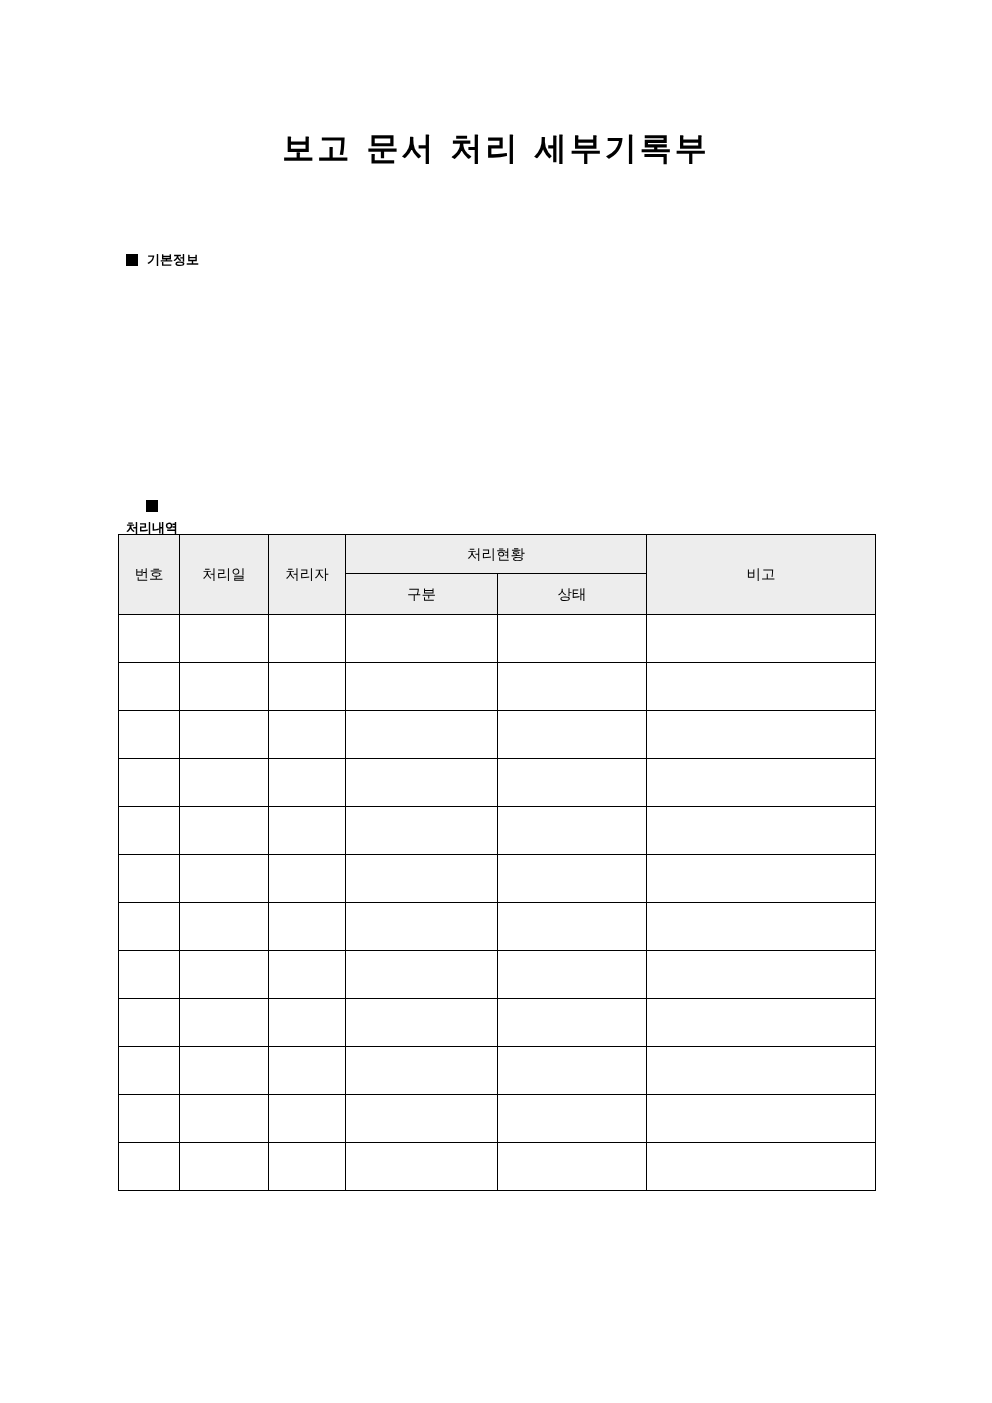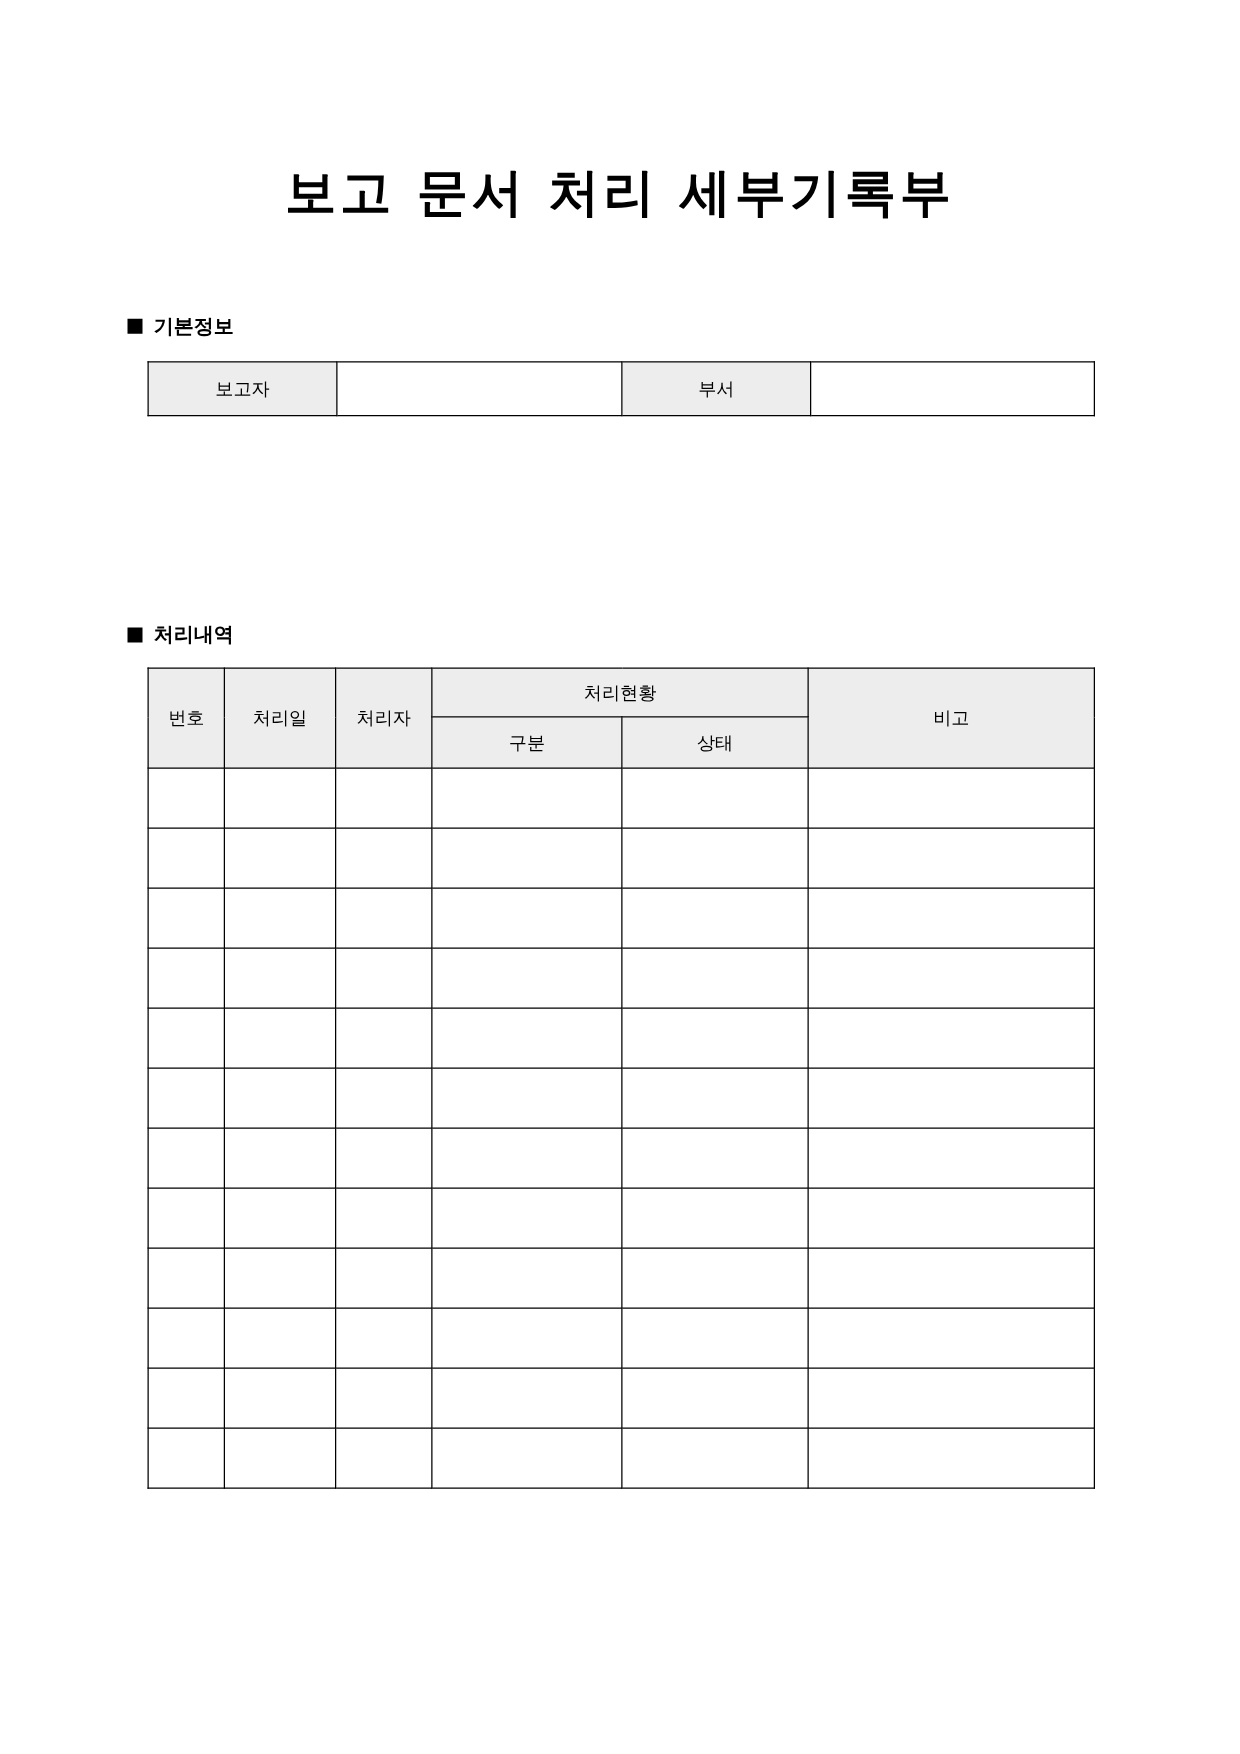--- a/index.html
+++ b/index.html
@@ -24,48 +24,48 @@
     position: relative;
   }
 
   
   .doc-title {
     position: absolute;
     top: 128px;
     left: 0;
     width: 992px;
     text-align: center;
-    font-size: 41px;
+    font-size: 32px;
     font-weight: 700;
     letter-spacing: 3px;
     line-height: 1.3;
     white-space: pre;
   }
 
   
   .section-heading {
     position: absolute;
-    left: 102px;
+    left: 126px;
     display: flex;
     align-items: center;
     gap: 9px;
-    font-size: 16px;
+    font-size: 13px;
     font-weight: 700;
     line-height: 1;
     justify-content: flex-end;
   }
   .section-heading .bullet {
     display: inline-block;
     width: 12px;
     height: 12px;
     background: #000000;
     flex: 0 0 auto;
   }
   #heading-basic  { top: 253px; }
-  #heading-history{ top: 500px; }
+  #heading-history{ top: 500px; flex-direction: column; }
 
   
   table.form-table {
     position: absolute;
     border-collapse: collapse;
     table-layout: fixed;
     font-size: 14.5px;
     background: #ffffff;
   }
   table.form-table td,
@@ -122,26 +122,20 @@
   </div>
 
   <table class="form-table" id="table-basic">
     <colgroup>
       <col style="width:151px">
       <col style="width:228px">
       <col style="width:151px">
       <col style="width:227px">
     </colgroup>
     <tbody>
-      <tr>
-        <td class="lbl">보고자</td>
-        <td class="val"></td>
-        <td class="lbl">부서</td>
-        <td class="val"></td>
-      </tr>
     </tbody>
   </table>
 
   <div class="section-heading" id="heading-history">
     <span class="bullet"></span>
     <span>처리내역</span>
   </div>
 
   <table class="form-table" id="table-history">
     <colgroup>

